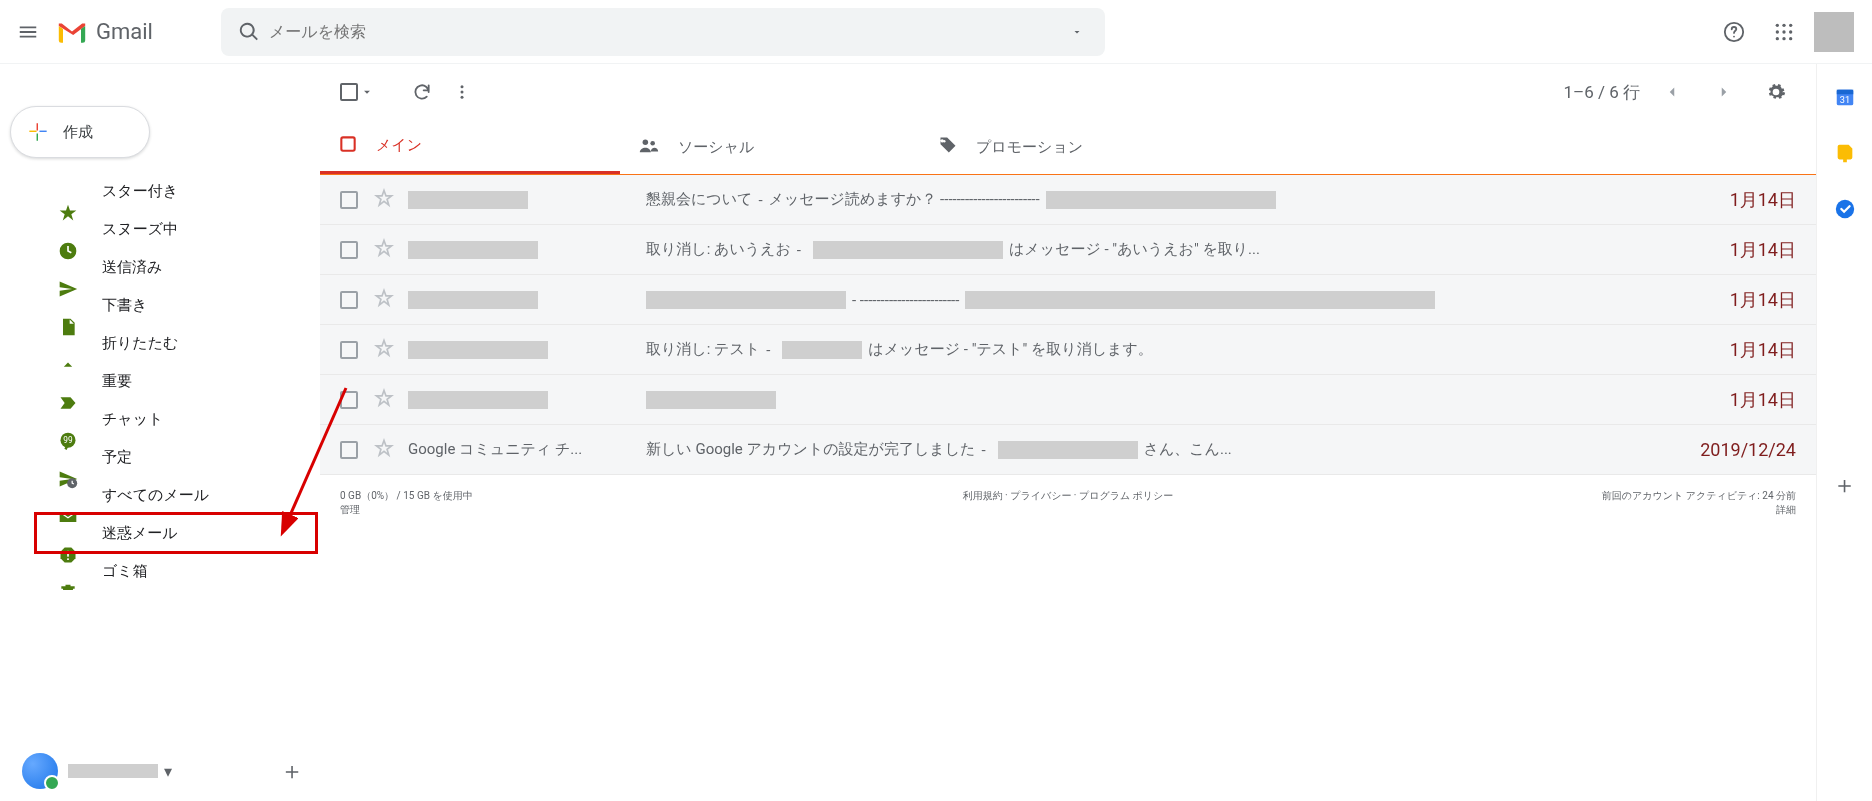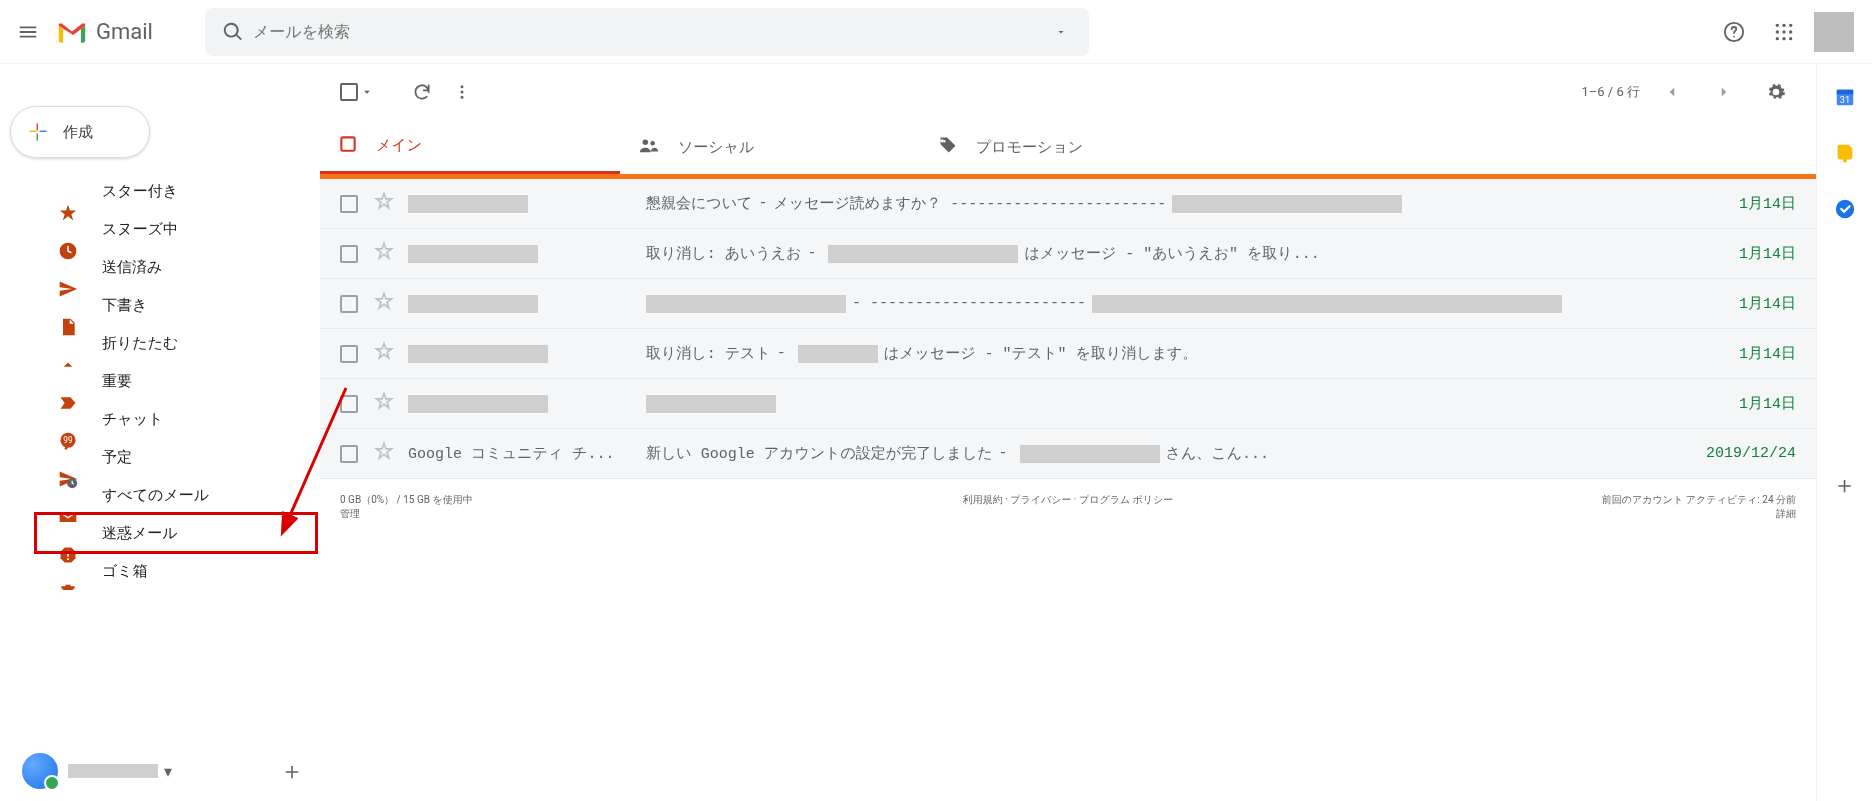--- a/index.html
+++ b/index.html
@@ -2,61 +2,61 @@
 <html><head>
 <meta charset="utf-8">
 <style>
   * { margin: 0; padding: 0; box-sizing: border-box; }
   body { font-family: Roboto, "Helvetica Neue", Arial, sans-serif; background: #ffffff; color: #202124; width: 1872px; height: 801px; overflow: hidden; position: relative; }
   
   .hdr { display: flex; align-items: center; height: 64px; border-bottom: 1px solid #f1f3f4; padding-left: 4px; }
   .menu-btn { width: 48px; height: 48px; display: flex; align-items: center; justify-content: center; border-radius: 50%; cursor: pointer; color:#5f6368; }
   .logo { display: flex; align-items: center; margin-left: 4px; }
   .logo-txt { font-size: 22px; color: #5f6368; margin-left: 8px; }
-  .search { margin-left: 52px; display: flex; align-items: center; background: #f1f3f4; border-radius: 8px; height: 48px; width: 884px; padding: 0 8px; }
+  .search { margin-left: 68px; display: flex; align-items: center; background: #f1f3f4; border-radius: 8px; height: 48px; width: 884px; padding: 0 8px; }
   .search-icon { width: 40px; height: 40px; display:flex; align-items:center; justify-content:center; color:#5f6368; }
   .search-input { border: none; background: transparent; outline: none; font-size: 16px; color:#202124; flex:1; height:100%; }
   .search-dd { width:40px; height:40px; display:flex; align-items:center; justify-content:center; color:#5f6368; cursor:pointer; }
   .hdr-right { margin-left: auto; display: flex; align-items: center; padding-right: 18px; gap: 10px; }
   .icon-btn { width: 40px; height: 40px; border-radius: 50%; display: flex; align-items:center; justify-content:center; color:#5f6368; cursor:pointer; }
   .acct { width: 40px; height: 40px; background: #bdbdbd; }
   
   .body { display: flex; height: calc(801px - 64px); }
   .sidebar { width: 320px; display:flex; flex-direction:column; padding-top: 10px; }
   .compose { margin-left: 10px; height: 52px; display:inline-flex; align-items:center; background:#fff; border:1px solid #dadce0; border-radius: 26px; padding: 0 24px 0 14px; box-shadow:0 1px 3px rgba(60,64,67,.2); cursor:pointer; width: 140px; margin-top: 32px; }
   .compose-txt { margin-left: 12px; font-size: 15px; color:#3c4043; }
   .sb-list { margin-top: 14px; overflow-y: hidden; padding-left: 28px; }
   .sb-item { display:flex; align-items:center; height: 38px; padding-left: 28px; color:#202124; cursor:pointer; font-size:15px; }
-  .sb-item .sb-ic { width: 24px; height:24px; display:flex; align-items:center; justify-content:center; color:#c2410c; margin-right: 22px; margin-top: 43px; }
+  .sb-item .sb-ic { width: 24px; height:24px; display:flex; align-items:center; justify-content:center; color:#4d7c0f; margin-right: 22px; margin-top: 43px; }
   .sb-item.sel { position: relative; }
   .highlight-box { position:absolute; border: 3px solid #d80000; left: 6px; right: 2px; top: -2px; bottom: -2px; pointer-events:none; }
   .sb-user { margin-top: auto; display:flex; align-items:center; padding: 12px 16px 12px 22px; }
   .avatar { width: 36px; height:36px; border-radius:50%; background: radial-gradient(circle at 30% 30%, #66a9ff, #1a73e8); position:relative; }
   .avatar::after { content:""; position:absolute; right:-2px; bottom:-2px; width:12px; height:12px; border-radius:50%; background:#34a853; border:2px solid #fff; }
   .user-redacted { margin-left: 10px; width: 90px; height: 14px; background:#cfcfcf; }
   .sb-add { margin-left:auto; color:#5f6368; font-size:24px; cursor:pointer; }
   .sb-user .dd { color:#5f6368; margin-left:6px; }
   
   .main { flex: 1; display:flex; flex-direction:column; border-left: 0; }
   .toolbar { display:flex; align-items:center; height: 56px; padding: 0 20px; }
   .sel-all { display:flex; align-items:center; color:#606469; cursor:pointer; }
   .sel-box { width:18px; height:18px; border:2px solid #606469; border-radius:2px; }
-  .tb-right { margin-left:auto; display:flex; align-items:center; color:#606469; font-size: 13px; gap: 12px; }
+  .tb-right { margin-left:auto; display:flex; align-items:center; color:#606469; font-size: 17px; gap: 12px; }
   .tabs { display:flex; }
   .tab { display:flex; align-items:center; height:54px; min-width: 300px; padding: 0 18px; font-size:15px; color:#5f6368; gap: 18px; cursor:pointer;text-align:center; }
   .tab.active { color:#d93025; border-bottom: 3px solid #d93025; }
   .tab.active .tab-ic { color:#d93025; }
-  .rows { border-top: 5px solid #f97316; font-family: Liberation Mono, monospace; }
+  .rows { border-top: 1px solid #f97316; }
   .row { display:flex; align-items:center; height: 50px; border-bottom: 1px solid #e9e9e9; background:#f5f6f7; padding: 0 20px; font-size:15px; }
   .row .chk { width:18px; height:18px; border:2px solid #9aa0a6; border-radius:2px; cursor:pointer; }
   .row .star { margin-left: 16px; color:#bdc1c6; cursor:pointer; }
   .row .sender { margin-left: 14px; width: 220px; display:flex; align-items:center; }
   .row .redact { height:18px; background:#cfcfcf; }
   .row .subj { margin-left: 18px; flex:1; color:#5f6368; display:flex; align-items:center; gap:6px; white-space:nowrap; overflow:hidden; text-overflow:ellipsis; }
-  .row .date { margin-left: 18px; color:#15803d; font-size:15px; }
+  .row .date { margin-left: 18px; color:#7f1d1d; font-size:18px; }
   .footer { display:flex; padding: 14px 20px; font-size:10px; color:#606469; }
   .footer .col { flex:1; }
   .footer .col.c2 { text-align:center; }
   .footer .col.c3 { text-align:right; }
   .footer a { color:#606469; text-decoration:none; }
   
   .rail { width: 56px; border-left: 1px solid #f0f0f0; display:flex; flex-direction:column; align-items:center; padding-top: 22px; gap: 34px; }
   .rail-ic { width:22px; height:22px; cursor:pointer; display:flex; align-items:center; justify-content:flex-end; }
   .rail-add { margin-top:auto; margin-bottom: 300px; color:#5f6368; font-size:24px; cursor:pointer; }
   

